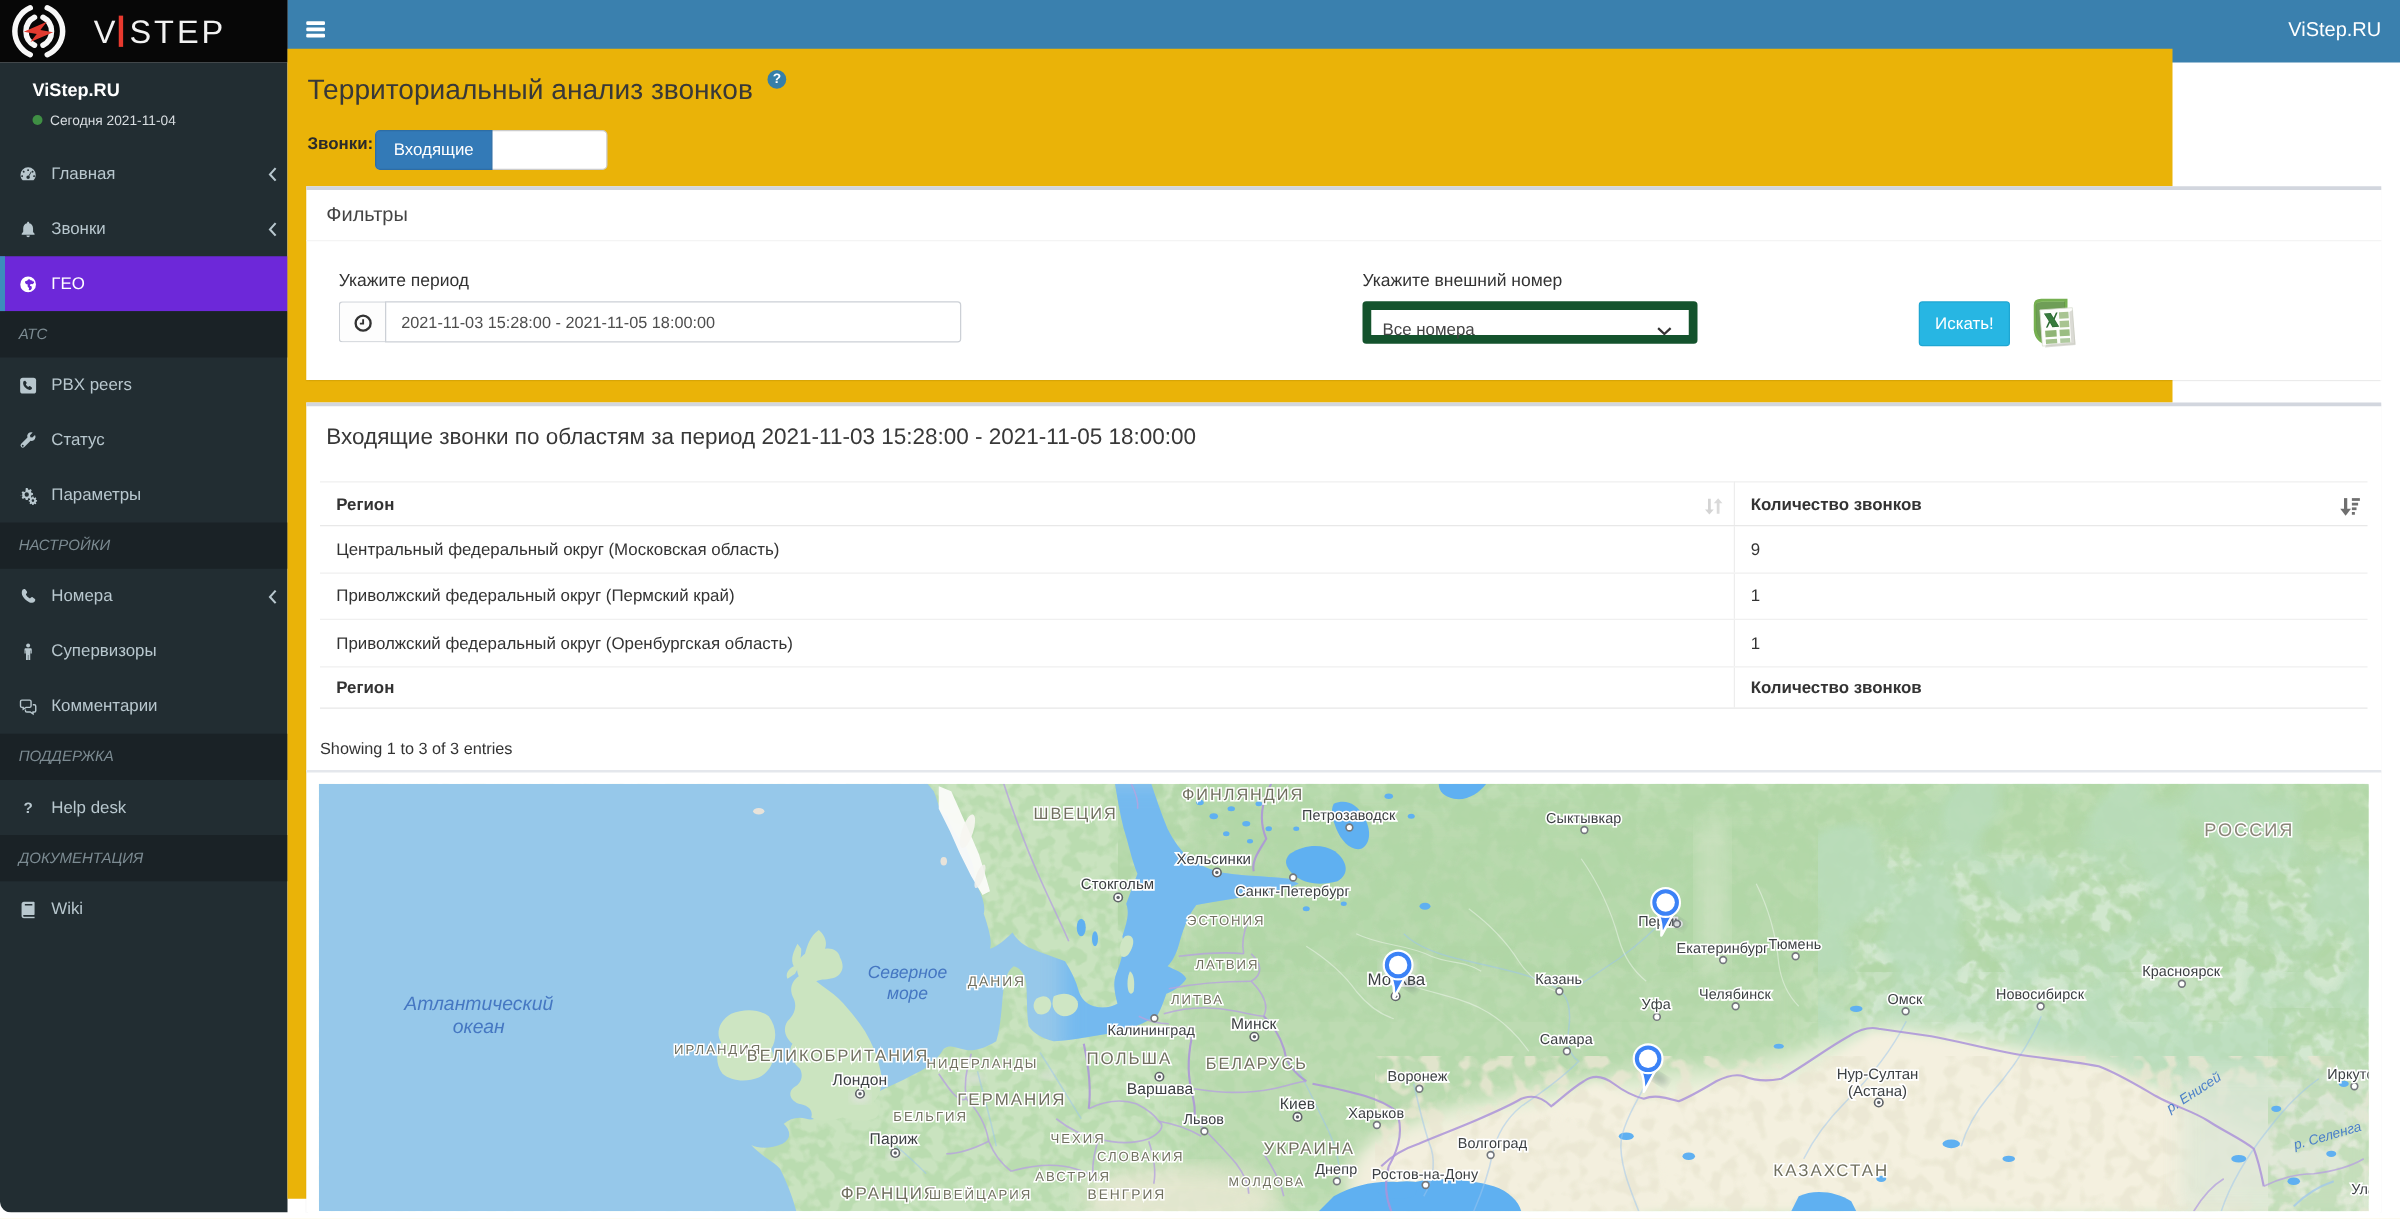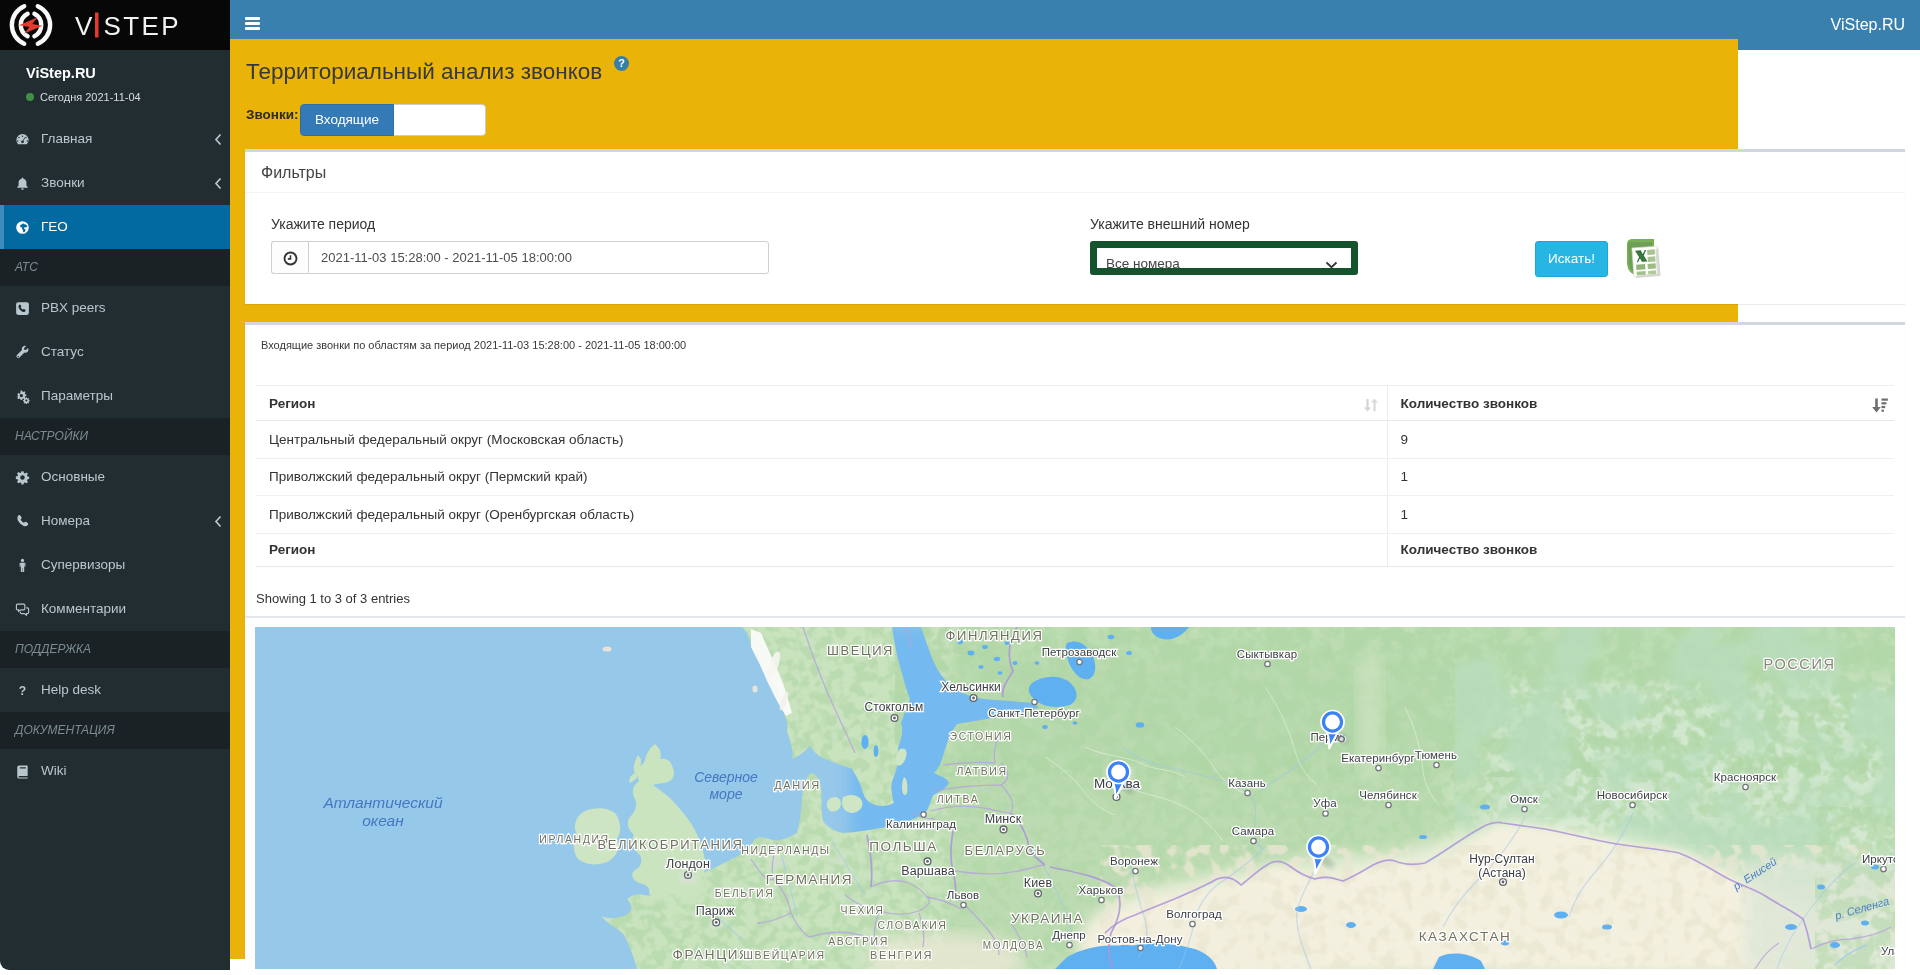--- a/index.html
+++ b/index.html
@@ -18,21 +18,21 @@
 .user .n{color:#fff;font-size:14.5px;font-weight:700;padding-top:5px}
 .user .s{color:#d8dde1;font-size:11px;margin-top:10px}
 .dotg{display:inline-block;width:8px;height:8px;border-radius:50%;background:#3f8f44;margin-right:6px}
 ul.menu{list-style:none;margin-top:0;position:absolute;top:67px;left:0;right:0}
 ul.menu li{position:relative;height:44px;line-height:44px;color:#b8c7ce;font-size:13.5px;}
 ul.menu li .ic{position:absolute;left:15px;top:14.5px;width:15px;height:15px;line-height:0}
 ul.menu li .tx{position:absolute;left:41px;top:0}
 ul.menu li .ch{position:absolute;right:8px;top:16px;line-height:0}
 ul.menu li.hd{height:37px;line-height:37px;background:#1a2226;color:#7c8b92;font-size:12px;font-style:italic;}
 ul.menu li.hd .tx{left:15px}
-ul.menu li.act{background:#0369a1;color:#fff;}
+ul.menu li.act{background:#6d28d9;color:#fff;}
 ul.menu li.act:before{content:"";position:absolute;left:0;top:0;bottom:0;width:3.5px;background:#3c8dbc}
 
 .content{position:absolute;left:230px;top:39px;width:1508px;height:920px;background:#eab308;}
 h1.title{position:absolute;left:16px;top:20px;font-size:22.5px;font-weight:400;color:#383838;}
 .qm{position:absolute;left:384px;top:17px;width:15px;height:15px;border-radius:50%;background:#367fa9;
  color:#fff;font-size:11px;font-weight:700;text-align:center;line-height:15px}
 .lab-zv{position:absolute;left:16px;top:68px;font-size:13.5px;font-weight:700;color:#2b2b2b}
 .tgl{position:absolute;left:70px;top:65px;width:186px;height:32px;background:#fff;border:1px solid #ccc;border-radius:4px}
 .tgl .on{position:absolute;left:-1px;top:-1px;width:94px;height:32px;background:#337ab7;border:1px solid #2e6da4;
  border-radius:4px 0 0 4px;color:#fff;font-size:13.5px;text-align:center;line-height:30px}
@@ -45,21 +45,21 @@
 .igroup{position:absolute;left:26px;top:89px;width:498px;height:33px;}
 .iaddon{position:absolute;left:0;top:0;width:37px;height:33px;background:#fdfdfd;border:1px solid #ccd0d6;border-right:none;border-radius:3px 0 0 3px}
 .ifield{position:absolute;left:37px;top:0;right:0;height:33px;background:#fff;border:1px solid #ccd0d6;border-radius:0 3px 3px 0;
  font-size:13px;color:#4e4e4e;line-height:31px;padding-left:12px}
 .sel{position:absolute;left:845px;top:89px;width:268px;height:34px;background:#fff;border:7px solid #14532d;border-radius:3px;
  font-size:13.5px;color:#444;line-height:32px;padding-left:9px}
 .btn-find{position:absolute;left:1290px;top:89px;width:73px;height:36px;background:#27b6e3;border:1px solid #1ea6d2;
  border-radius:3px;color:#fff;font-size:13.5px;text-align:center;line-height:34px}
 .xls{position:absolute;left:1379px;top:86px;width:36px;height:41px}
 .box2{top:283px;height:295px}
-.box2 .bt{position:absolute;left:16px;top:14px;font-size:11px;color:#383838}
+.box2 .bt{position:absolute;left:16px;top:14px;font-size:18px;color:#383838}
 table.dt{position:absolute;left:11px;top:60px;border-top:1px solid #f0f0f0;width:1638px;border-collapse:collapse;font-size:13.5px;color:#333}
 table.dt th{text-align:left;font-weight:700;border-bottom:1px solid #e8e8e8;height:35px;padding-left:13px}
 table.dt td{border-bottom:1px solid #f0f0f0;height:37.5px;padding-left:13px;font-weight:400}
 table.dt .c2{border-left:1px solid #ededed;}
 .showing{position:absolute;left:11px;top:266px;font-size:13px;color:#333}
 .box3{top:577px;height:400px;border-top:2px solid #e4e7ec}
 </style></head><body>
 <div class="page">
 <div class="nav">
       <div class="burger">
@@ -132,26 +132,20 @@
           <span class="ic"><svg viewBox="0 0 16 16" width="15" height="15">
               <g fill="#b8c7ce">
                 <path d="M6 1.5h1.6l.3 1.3.9.4 1.2-.8 1.1 1.1-.7 1.1.4 1 1.3.2v1.6l-1.3.3-.4.9.7 1.2-1 1-1.2-.7-1 .4-.2 1.3H6l-.3-1.3-1-.4-1.1.7-1.1-1 .7-1.2-.4-1-1.3-.2V7.8l1.3-.3.4-1-.8-1.1 1.1-1.1 1.2.7 1-.4zm.8 3.7A1.8 1.8 0 1 0 6.8 8.9 1.8 1.8 0 0 0 6.8 5.2z"></path>
                 <path d="M11.9 9.4h1.2l.2 1 .7.3.9-.6.8.9-.6.8.3.7 1 .2v1.2l-1 .2-.3.7.6.9-.9.8-.8-.6-.7.3-.2 1h-1.2l-.2-1-.7-.3-.9.6-.8-.9.6-.8-.3-.7-1-.2v-1.2l1-.2.3-.7-.6-.9.9-.8.8.6.7-.3zm.6 2.5a1.2 1.2 0 1 0 0 2.4 1.2 1.2 0 0 0 0-2.4z" transform="translate(.6 .2) scale(.92)"></path>
               </g>
             </svg></span>
           <span class="tx">Параметры</span>
         </li>
 <li class="hd">
           <span class="tx">НАСТРОЙКИ</span>
-        </li>
-<li>
-          <span class="ic"><svg viewBox="0 0 16 16" width="15" height="15">
-              <path fill="#b8c7ce" d="M6.9 1.3h2.2l.4 1.8 1.2.5 1.6-1 1.5 1.5-1 1.6.5 1.2 1.8.4v2.2l-1.8.4-.5 1.2 1 1.6-1.5 1.5-1.6-1-1.2.5-.4 1.8H6.9l-.4-1.8-1.2-.5-1.6 1-1.5-1.5 1-1.6-.5-1.2-1.8-.4V6.9l1.8-.4.5-1.2-1-1.6 1.5-1.5 1.6 1 1.2-.5zM8 5.6A2.4 2.4 0 1 0 8 10.4 2.4 2.4 0 0 0 8 5.6z"></path>
-            </svg></span>
-          <span class="tx">Основные</span>
         </li>
 <li>
           <span class="ic"><svg viewBox="0 0 16 16" width="15" height="15">
               <path fill="#b8c7ce" d="M3.2 1.9c.7-.7 1.9-1 2.3-.4l1.5 2c.3.4.1 1.1-.4 1.6-.5.5-.6.8-.3 1.4.5.9 1.6 2 2.5 2.5.6.3 1 .2 1.4-.3.5-.5 1.2-.7 1.6-.4l2 1.5c.6.4.3 1.6-.4 2.3-.9.9-2.6 1.3-4.1.6-2.2-1-4.5-3.1-5.9-5.3-1-1.6-1.1-4.1-.2-5.5z"></path>
             </svg></span>
           <span class="tx">Номера</span>
           <span class="ch"><svg width="8" height="13" viewBox="0 0 8 13">
               <path d="M6.5 1.5 L2 6.5 L6.5 11.5" fill="none" stroke="#b8c7ce" stroke-width="1.7"></path>
             </svg></span>
         </li>

